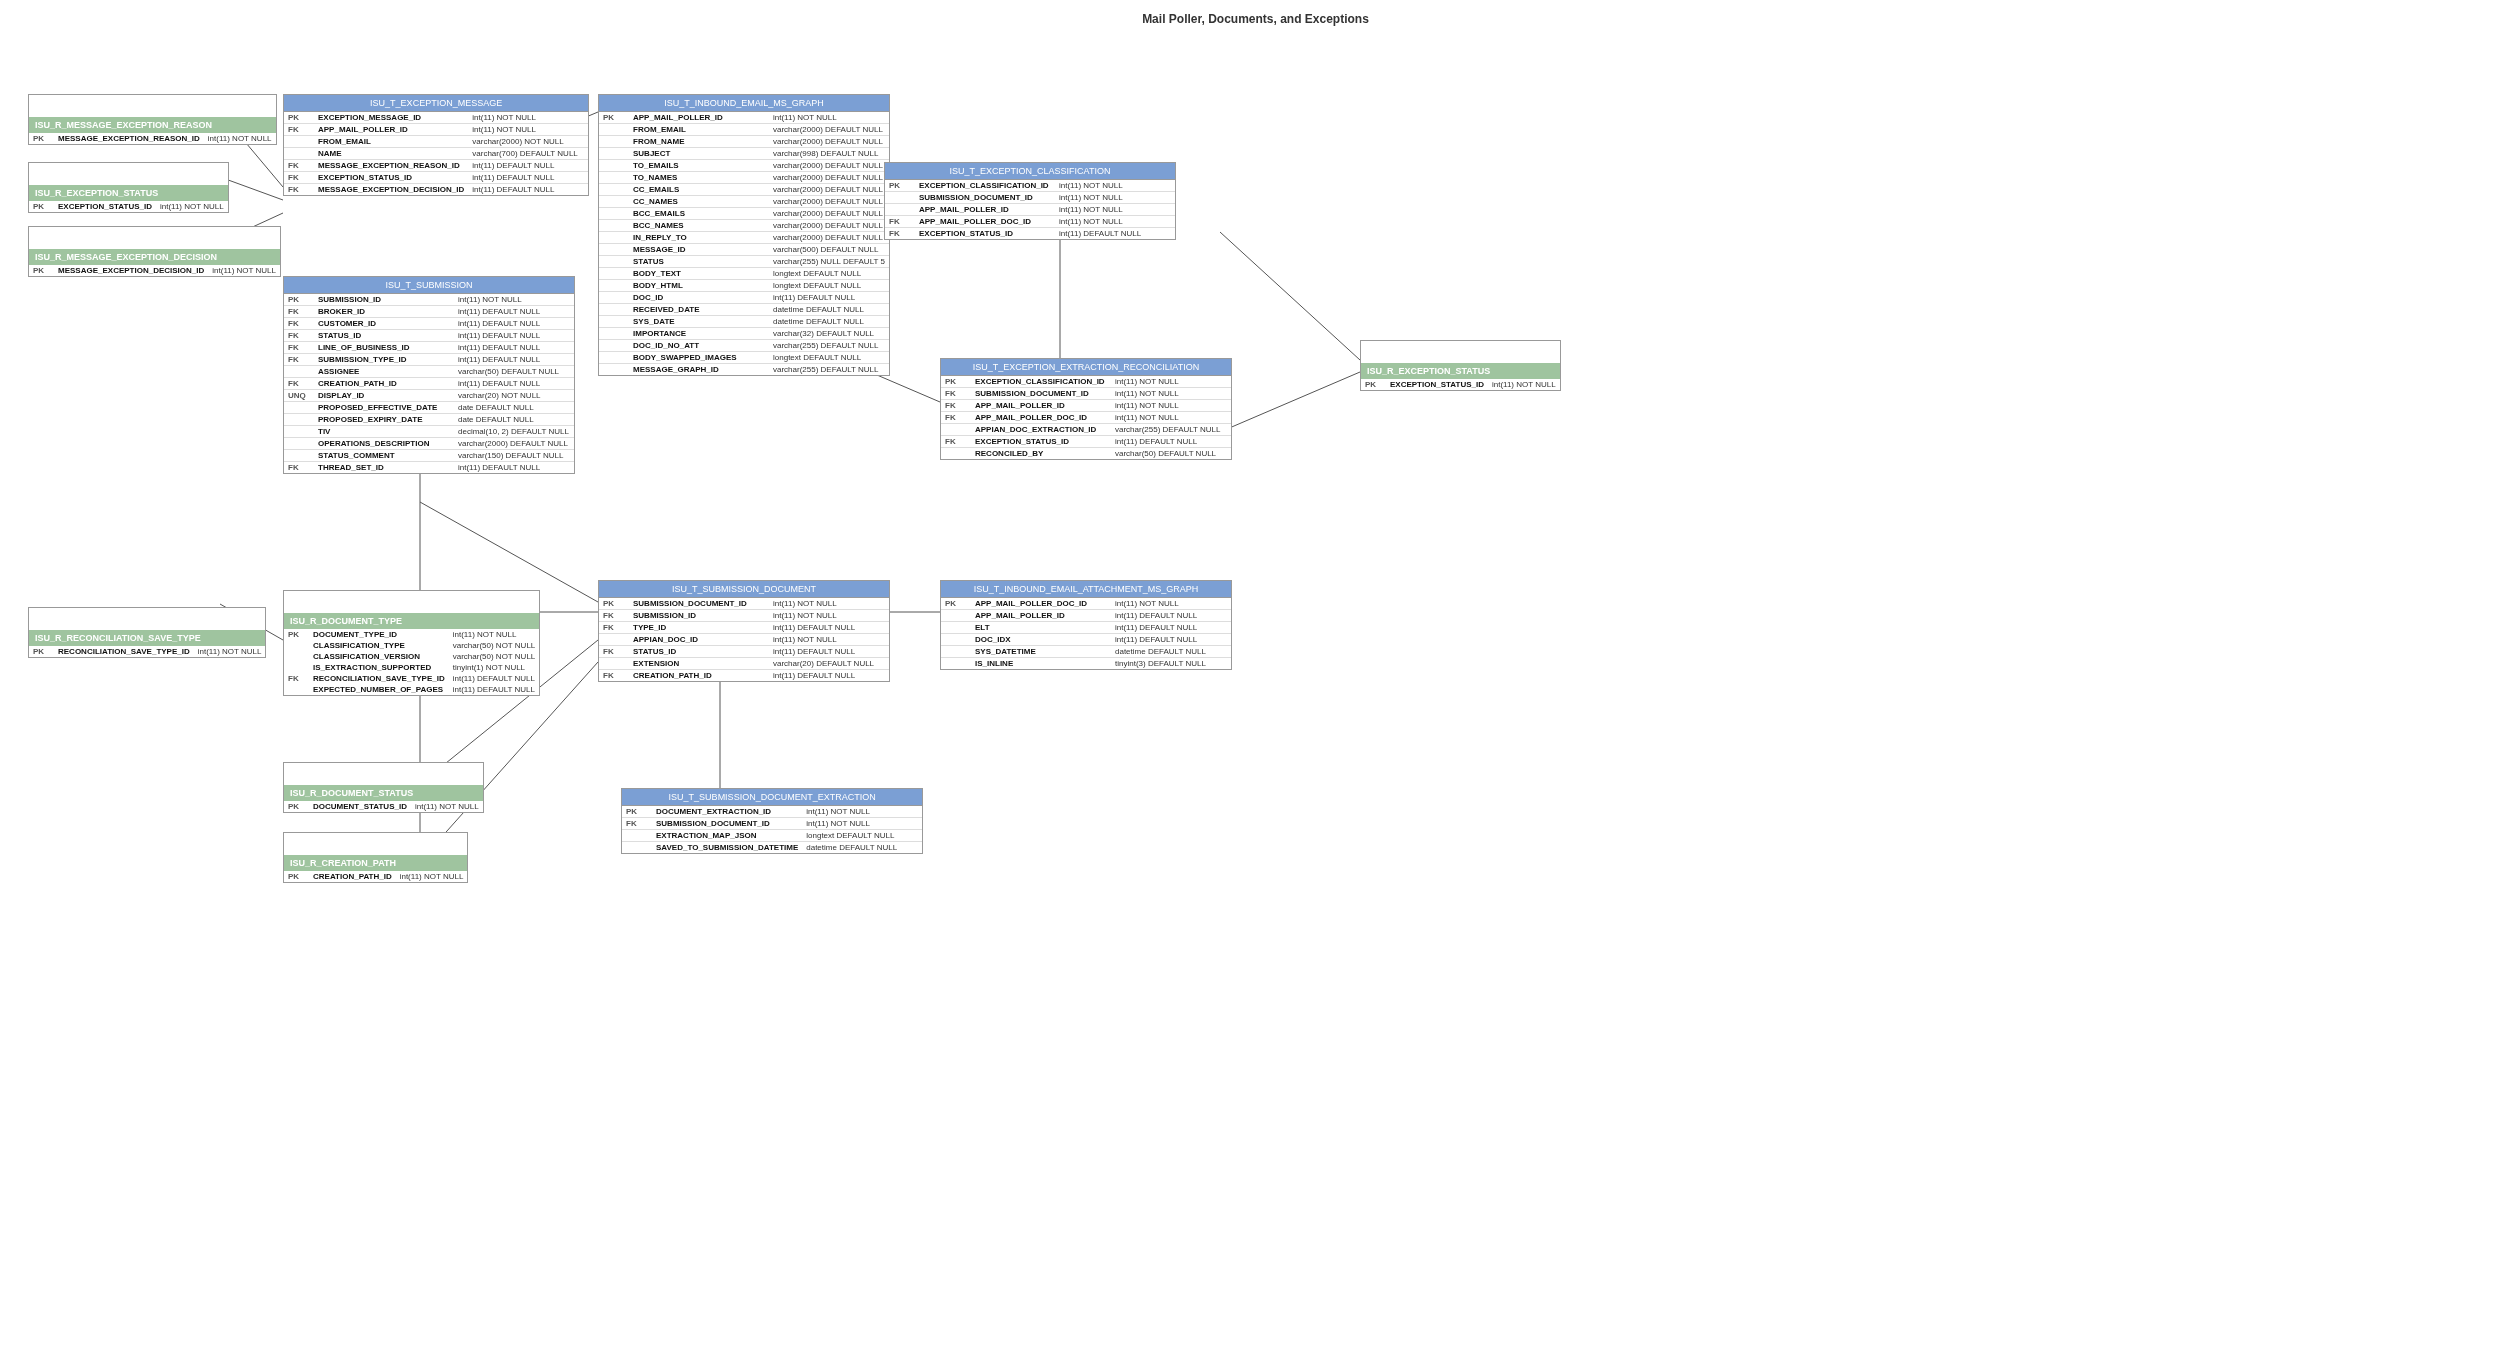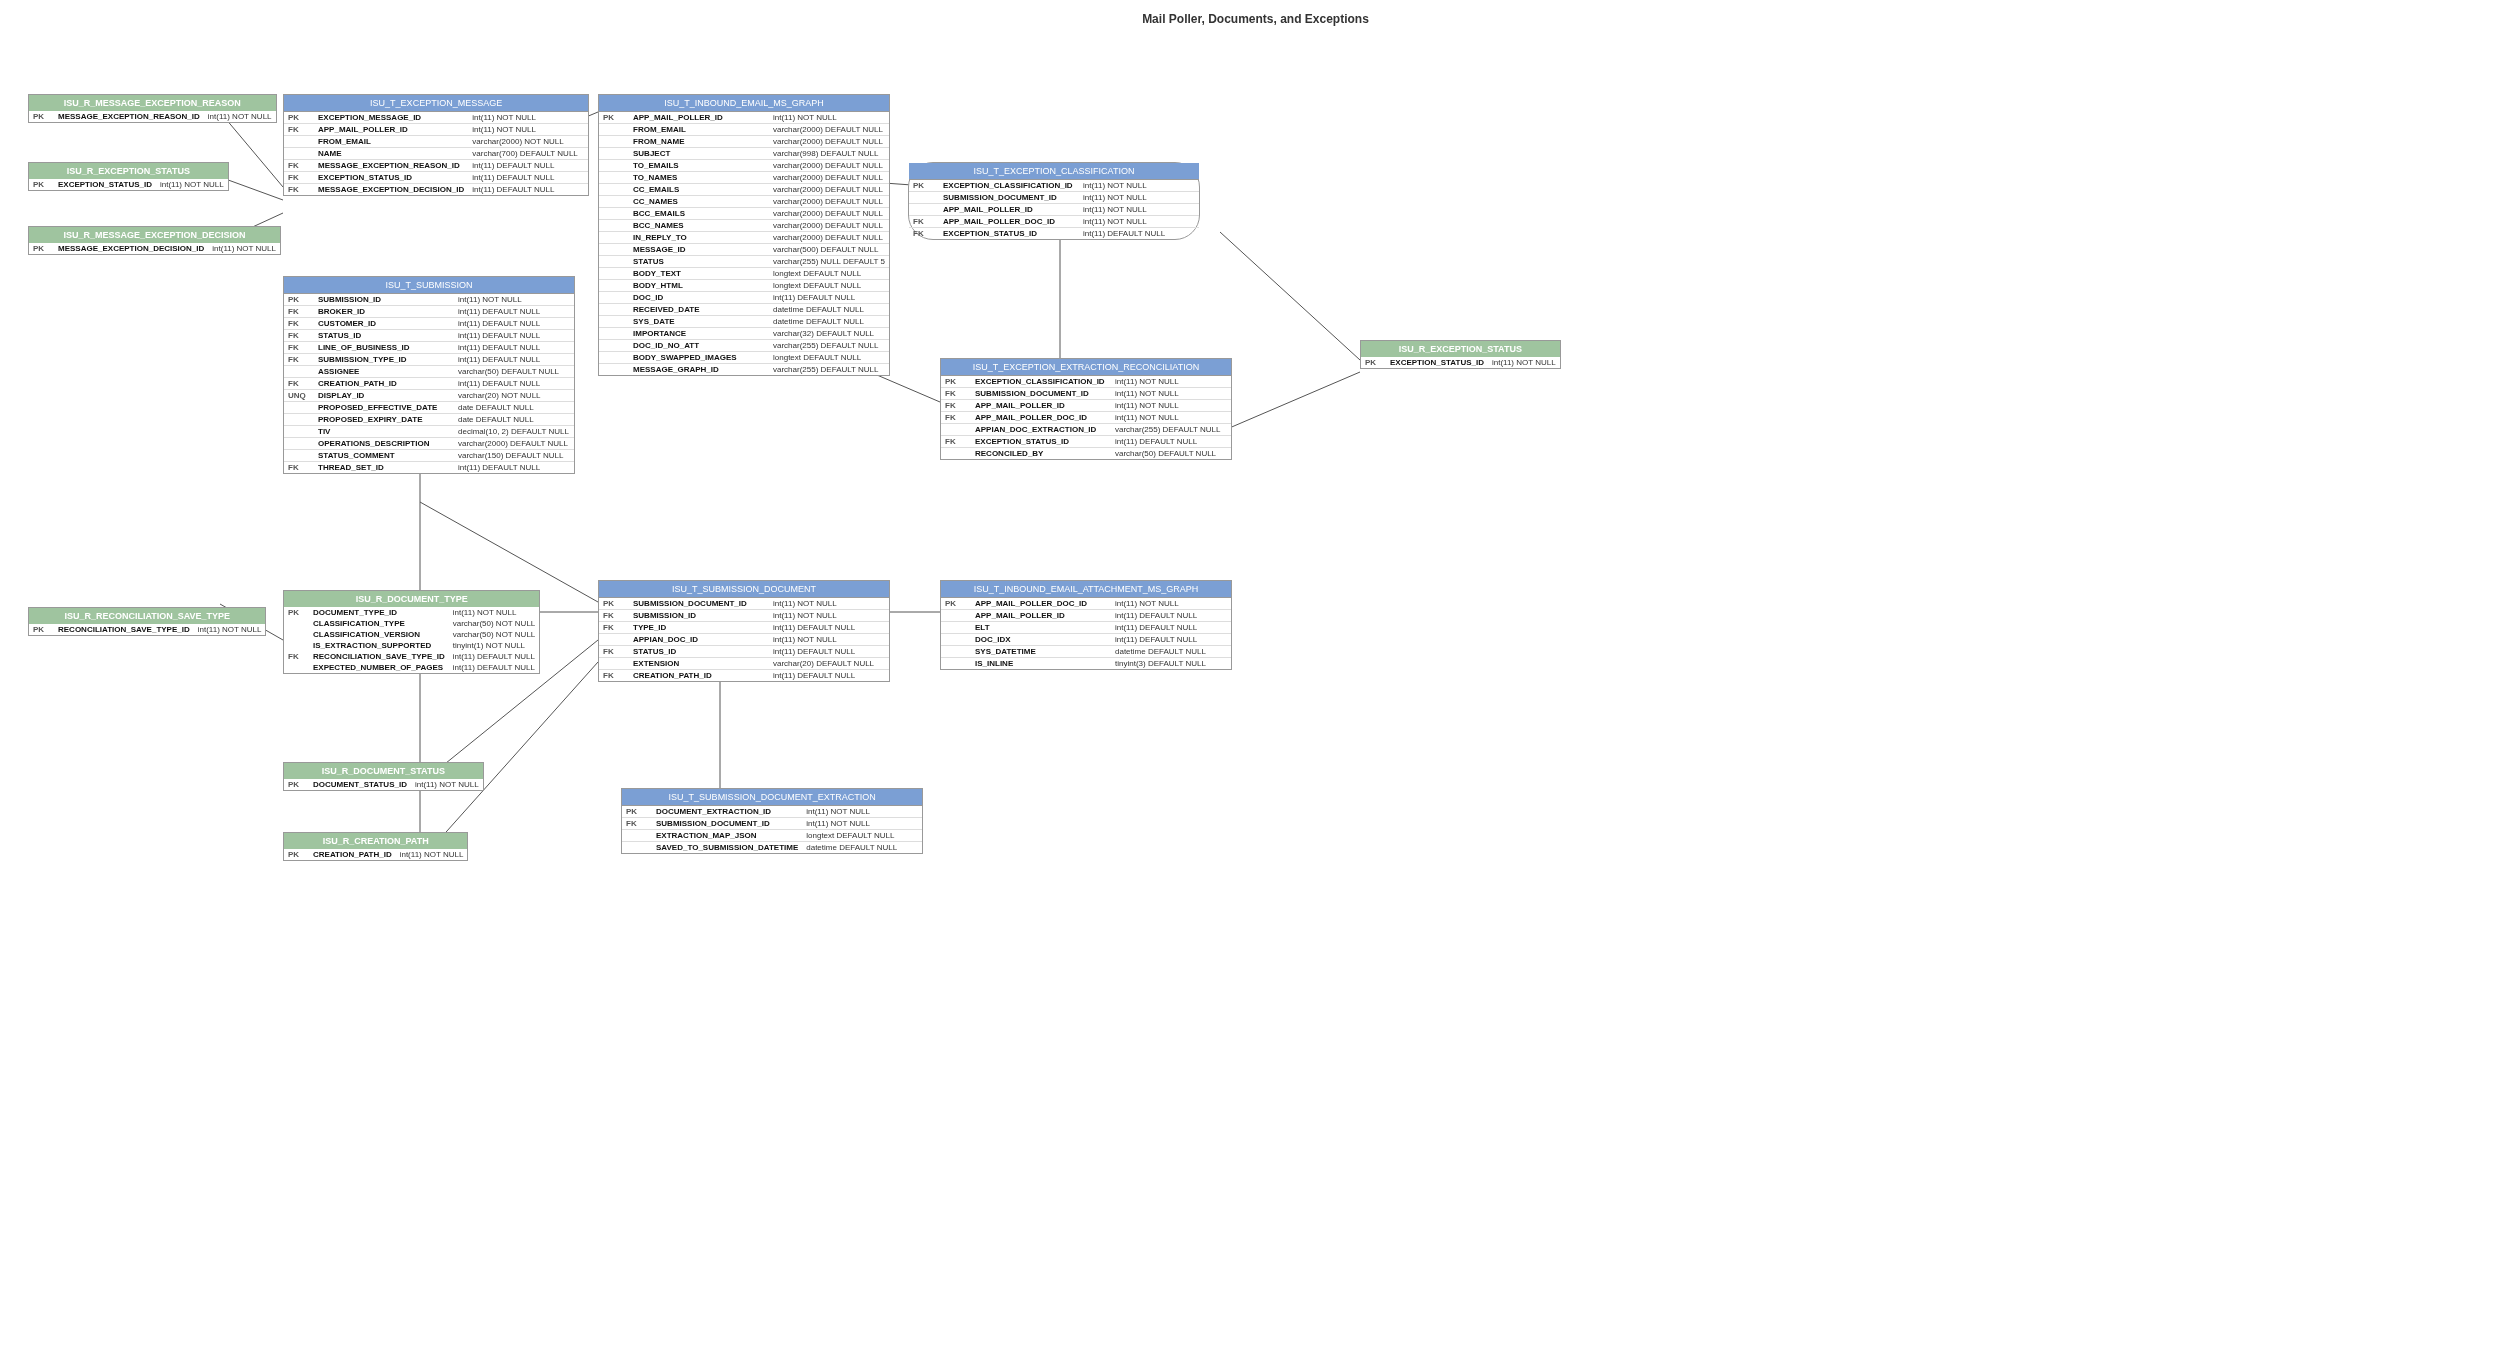--- a/index.html
+++ b/index.html
@@ -72,23 +72,23 @@
     
     .ref-table {
       position: absolute;
       border: 1px solid #999;
       background: #fff;
     }
     .ref-table .table-header {
       background: #9fc49f;
       color: #fff;
       font-weight: bold;
-      text-align: center;
       padding: 3px 6px;
       font-size: 9px;
+      margin-top: 22px;
     }
     .ref-table table {
       border-collapse: collapse;
       width: 100%;
     }
     .ref-table td {
       padding: 1px 4px;
       font-size: 8px;
       white-space: nowrap;
       color: #111;
@@ -356,21 +356,21 @@
       </tr>
       <tr>
         <td class="col-key"></td>
         <td class="col-name">MESSAGE_GRAPH_ID</td>
         <td class="col-type">varchar(255) DEFAULT NULL</td>
       </tr>
     </tbody>
       </table>
   </div>
 
-  <div class="db-table" style="left:908px;top:130px;min-width:280px;border-radius:25px;">
+  <div class="db-table" style="left:884px;top:130px;min-width:280px;">
     <div class="table-header">ISU_T_EXCEPTION_CLASSIFICATION</div>
     <table>
       <tbody>
           <tr>
         <td class="col-key">PK</td>
         <td class="col-name">EXCEPTION_CLASSIFICATION_ID</td>
         <td class="col-type">int(11) NOT NULL</td>
       </tr>
       <tr>
         <td class="col-key"></td>

